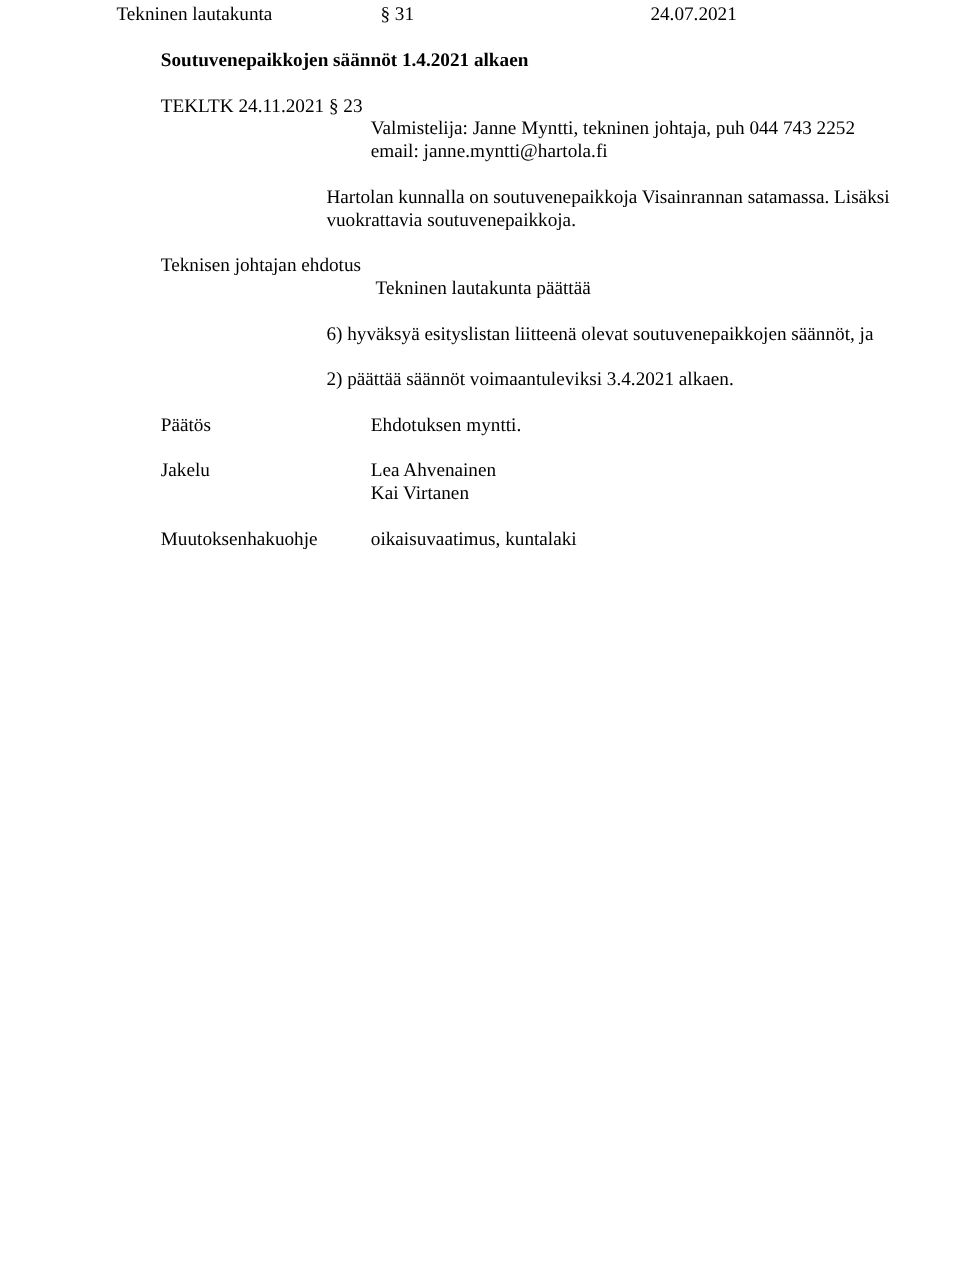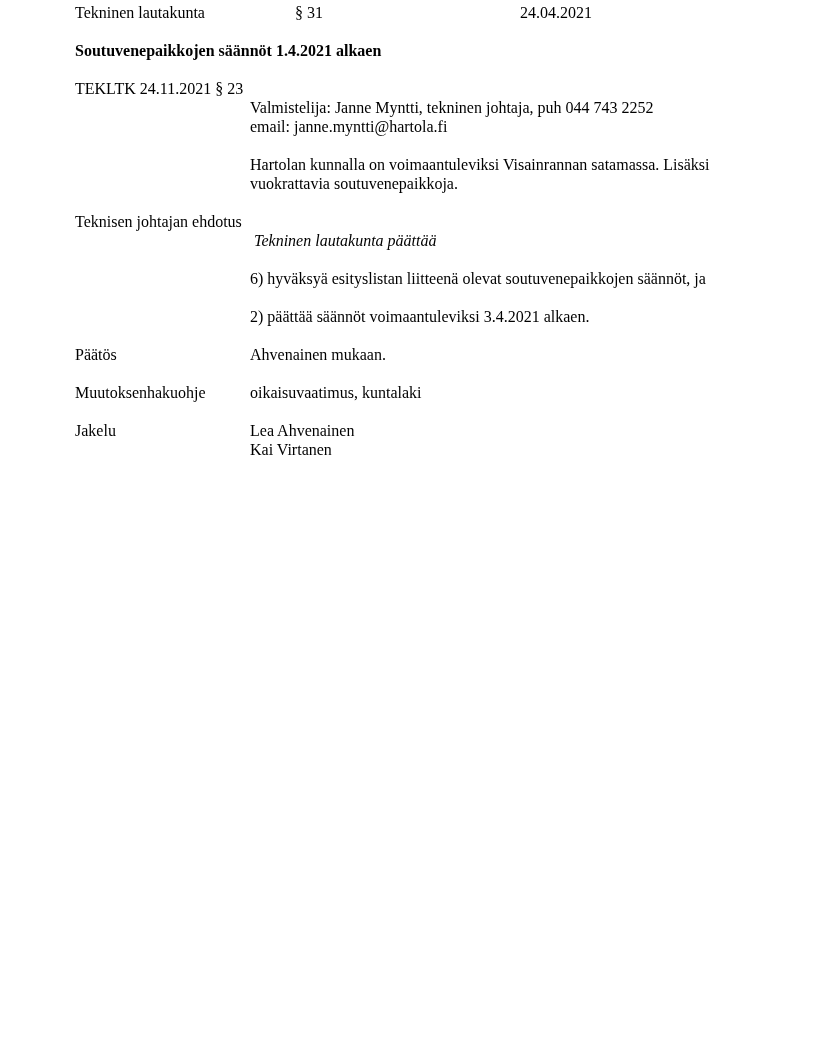--- a/index.html
+++ b/index.html
@@ -6,86 +6,86 @@
     margin: 0;
     padding: 0;
     background: #ffffff;
   }
   .doc {
     position: relative;
     width: 816px;
     height: 1056px;
     background: #ffffff;
     box-sizing: border-box;
-    padding: 3px 28px 0 75px;
+    padding: 3px 28px 0 97px;
     font-family: "Liberation Serif", "DejaVu Serif", serif;
     font-size: 16px;
     line-height: 19px;
     color: #000000;
     overflow: hidden;
   }
-  .gap { margin-top: 19px; }           
+  .gap { margin-top: 19px; margin-left: 37px; }           
   .indent { margin-left: 175px; }      
   .bold { font-weight: bold; }
-  .pre { white-space: pre-wrap; font-style: italic; }
+  .pre { white-space: pre-wrap; }
 
   .header-row { display: flex; }
   .h-committee { width: 220px; flex-shrink: 0; }   
   .h-section   { width: 225px; flex-shrink: 0; }   
 
   .row { display: flex; }
   .row .label { width: 175px; flex-shrink: 0; }
   .row .value { flex: 1 1 auto; }
 </style>
 </head>
 <body>
 
 <div class="doc">
 
   <div class="header-row">
     <span class="h-committee">Tekninen lautakunta</span>
     <span class="h-section">§ 31</span>
-    <span class="h-date">24.04.2021</span>
+    <span class="h-date">24.07.2021</span>
   </div>
 
   <div class="gap bold">Soutuvenepaikkojen säännöt 1.4.2021 alkaen</div>
 
 
   <div class="gap">
     <div>TEKLTK 24.11.2021 § 23</div>
     <div class="indent">
       <div>Valmistelija: Janne Myntti, tekninen johtaja, puh 044 743 2252</div>
       <div>email: janne.myntti@hartola.fi</div>
     </div>
   </div>
 
   <div class="gap indent">
-    <div>Hartolan kunnalla on voimaantuleviksi Visainrannan satamassa. Lisäksi</div>
+    <div>Hartolan kunnalla on soutuvenepaikkoja Visainrannan satamassa. Lisäksi</div>
     <div>vuokrattavia soutuvenepaikkoja.</div>
   </div>
 
   <div class="gap">
     <div>Teknisen johtajan ehdotus</div>
     <div class="indent pre"> Tekninen lautakunta päättää</div>
   </div>
 
   <div class="gap indent">6) hyväksyä esityslistan liitteenä olevat soutuvenepaikkojen säännöt, ja</div>
   <div class="gap indent">2) päättää säännöt voimaantuleviksi 3.4.2021 alkaen.</div>
 
   <div class="gap row">
     <span class="label">Päätös</span>
-    <span class="value">Ahvenainen mukaan.</span>
-  </div>
-
-  <div class="gap row">
-    <span class="label">Muutoksenhakuohje</span>
-    <span class="value">oikaisuvaatimus, kuntalaki</span>
+    <span class="value">Ehdotuksen myntti.</span>
   </div>
 
   <div class="gap row">
     <span class="label">Jakelu</span>
     <span class="value">
       <div>Lea Ahvenainen</div>
       <div>Kai Virtanen</div>
     </span>
   </div>
 
+  <div class="gap row">
+    <span class="label">Muutoksenhakuohje</span>
+    <span class="value">oikaisuvaatimus, kuntalaki</span>
+  </div>
+
 </div>
 
 </body></html>

